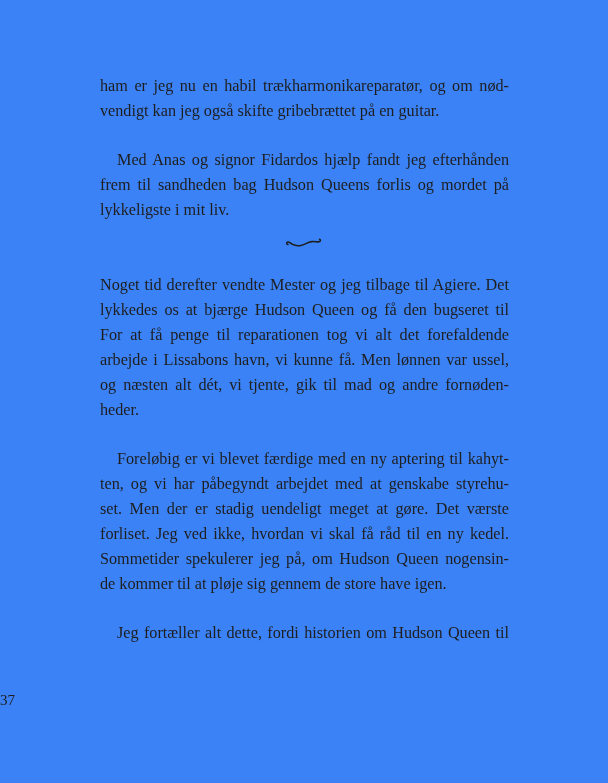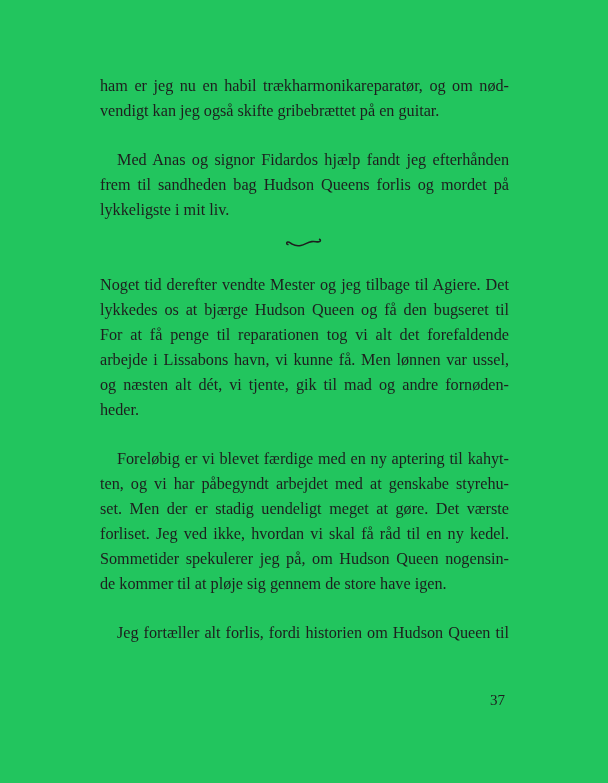--- a/index.html
+++ b/index.html
@@ -4,21 +4,21 @@
 <style>
   html, body {
     margin: 0;
     padding: 0;
     background: #ffffff;
   }
   .book-page {
     position: relative;
     width: 608px;
     height: 783px;
-    background: #22c55e;
+    background: #3b82f6;
     font-family: "Liberation Serif", serif;
     color: #1e1e1e;
     overflow: hidden;
   }
   .text-block {
     position: absolute;
     left: 100px;
     top: 74px;
     width: 409px;
   }
@@ -47,21 +47,21 @@
     justify-content: center;
     align-items: flex-start;
     padding-top: 11px;
     box-sizing: border-box;
   }
   .page-number {
     position: absolute;
     top: 690px;
     left: 0;
     width: 505px;
-    text-align: right;
+    text-align: left;
     font-size: 15px;
     line-height: 20px;
   }
 </style>
 </head>
 <body>
 
 <div class="book-page">
 
   <div class="text-block">
@@ -91,20 +91,20 @@
         <div class="line"><span class="">For at få penge til reparationen tog vi alt det forefaldende</span></div>
         <div class="line"><span class="">arbejde i Lissabons havn, vi kunne få. Men lønnen var ussel,</span></div>
         <div class="line"><span class="">og næsten alt dét, vi tjente, gik til mad og andre fornøden-</span></div>
         <div class="line last"><span class="">heder.</span></div>
         <div class="line indent"><span class="">Foreløbig er vi blevet færdige med en ny aptering til kahyt-</span></div>
         <div class="line"><span class="">ten, og vi har påbegyndt arbejdet med at genskabe styrehu-</span></div>
         <div class="line"><span class="">set. Men der er stadig uendeligt meget at gøre. Det værste</span></div>
         <div class="line"><span class="">forliset. Jeg ved ikke, hvordan vi skal få råd til en ny kedel.</span></div>
         <div class="line"><span class="">Sommetider spekulerer jeg på, om </span><span class="italic">Hudson Queen</span><span class=""> nogensin-</span></div>
         <div class="line last"><span class="">de kommer til at pløje sig gennem de store have igen.</span></div>
-        <div class="line indent"><span class="">Jeg fortæller alt forlis, fordi historien om </span><span class="italic">Hudson Queen</span><span class=""> til</span></div>
+        <div class="line indent"><span class="">Jeg fortæller alt dette, fordi historien om </span><span class="italic">Hudson Queen</span><span class=""> til</span></div>
       </div>
 
   </div>
 
   <div class="page-number">37</div>
 
 </div>
 
 </body></html>

